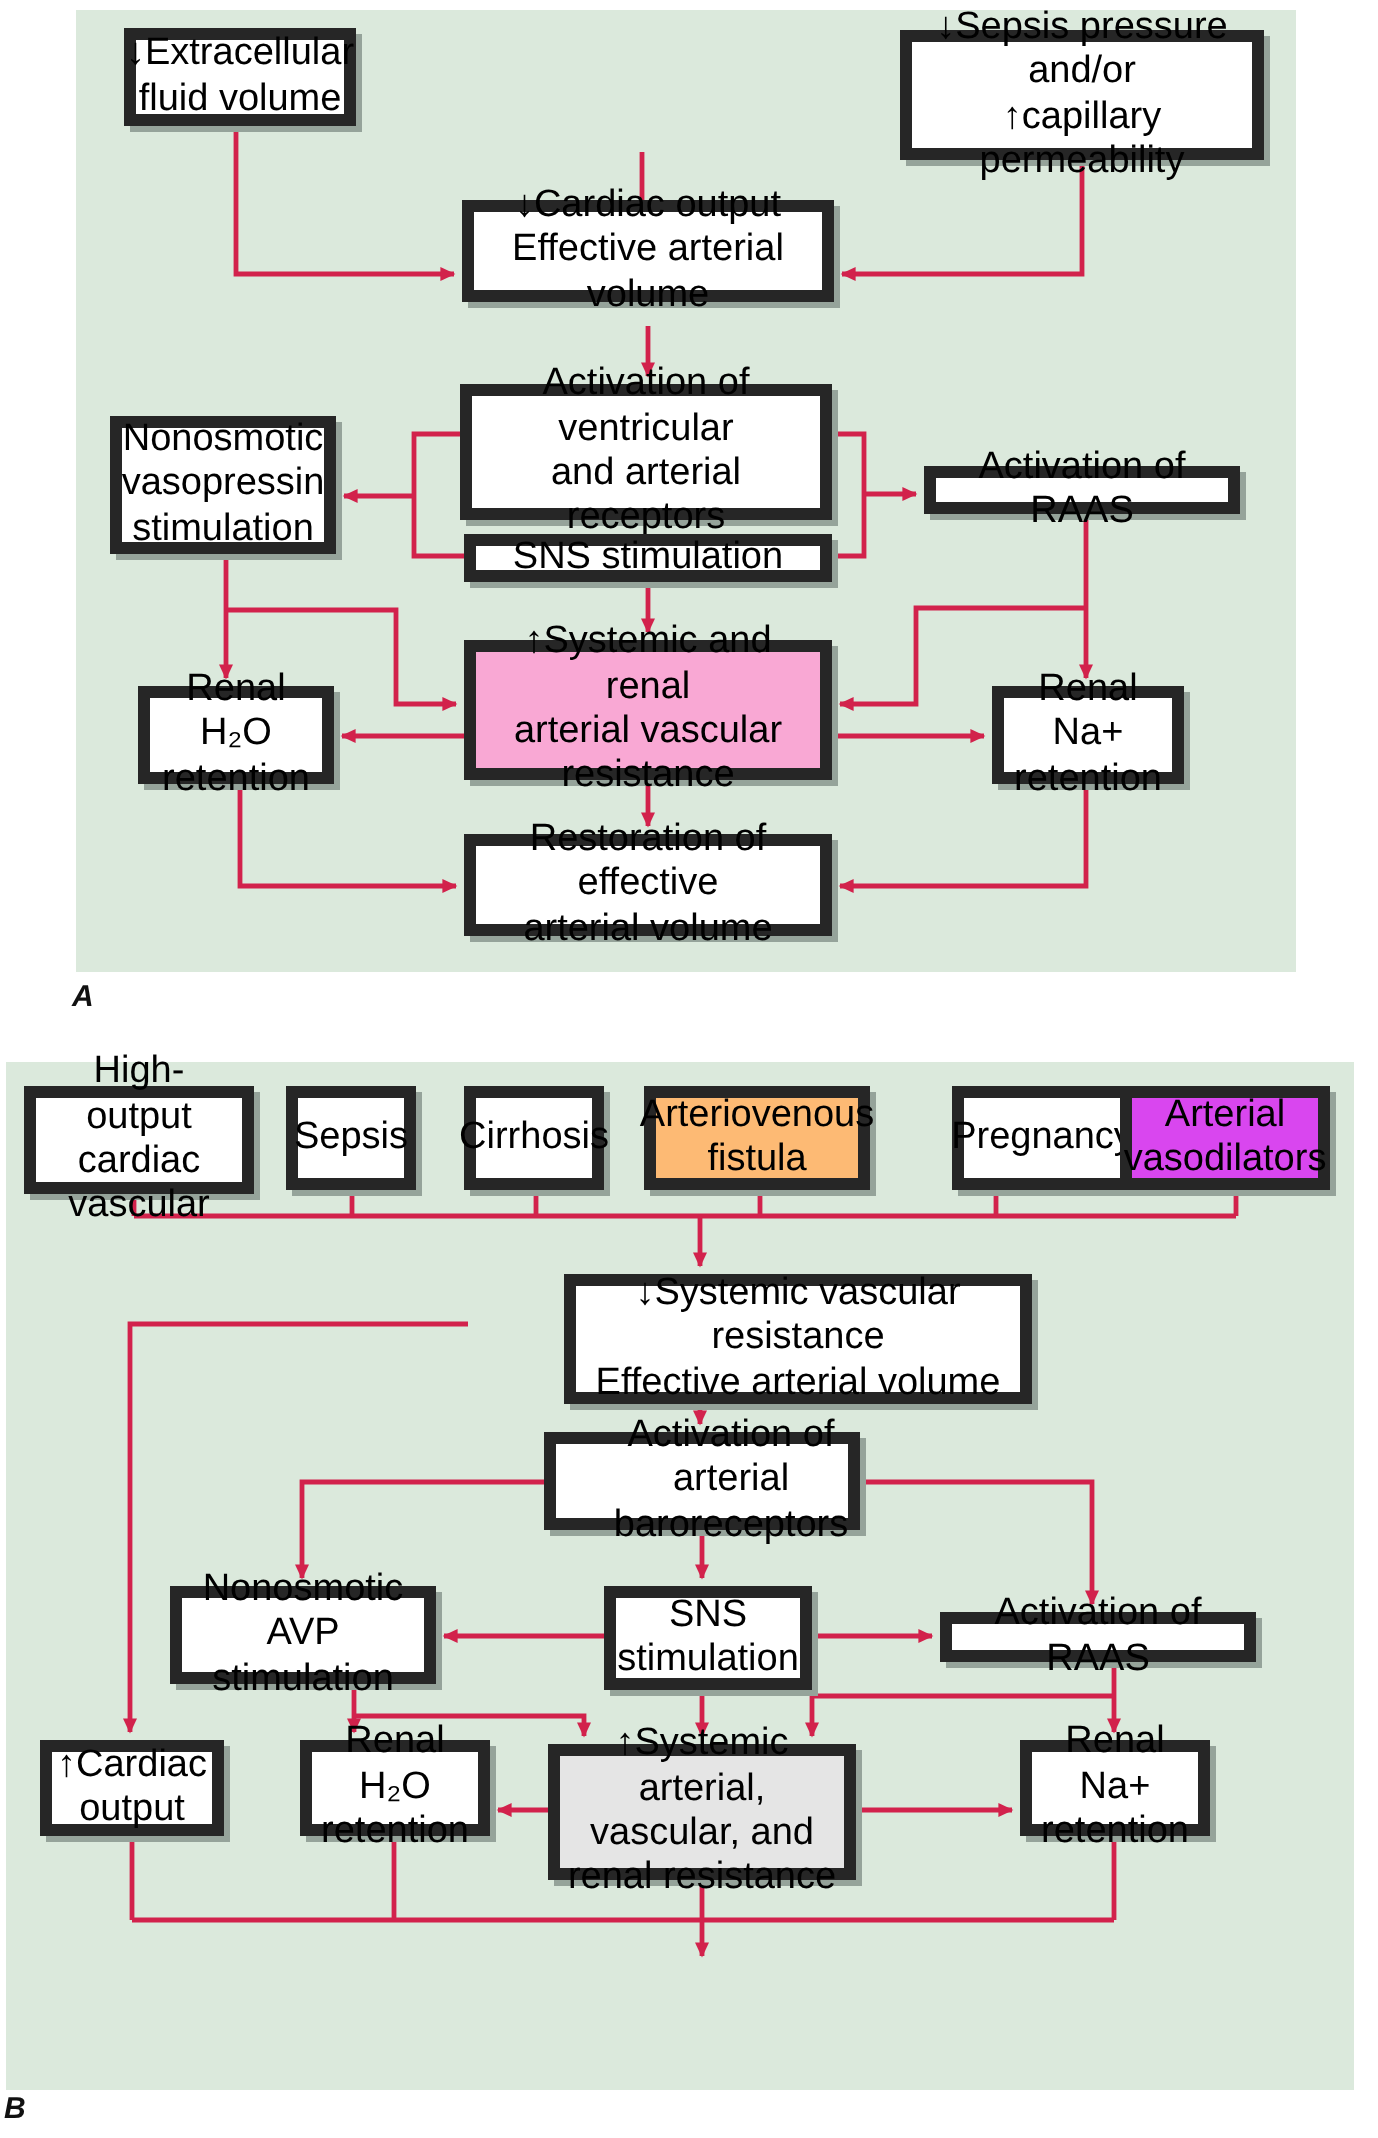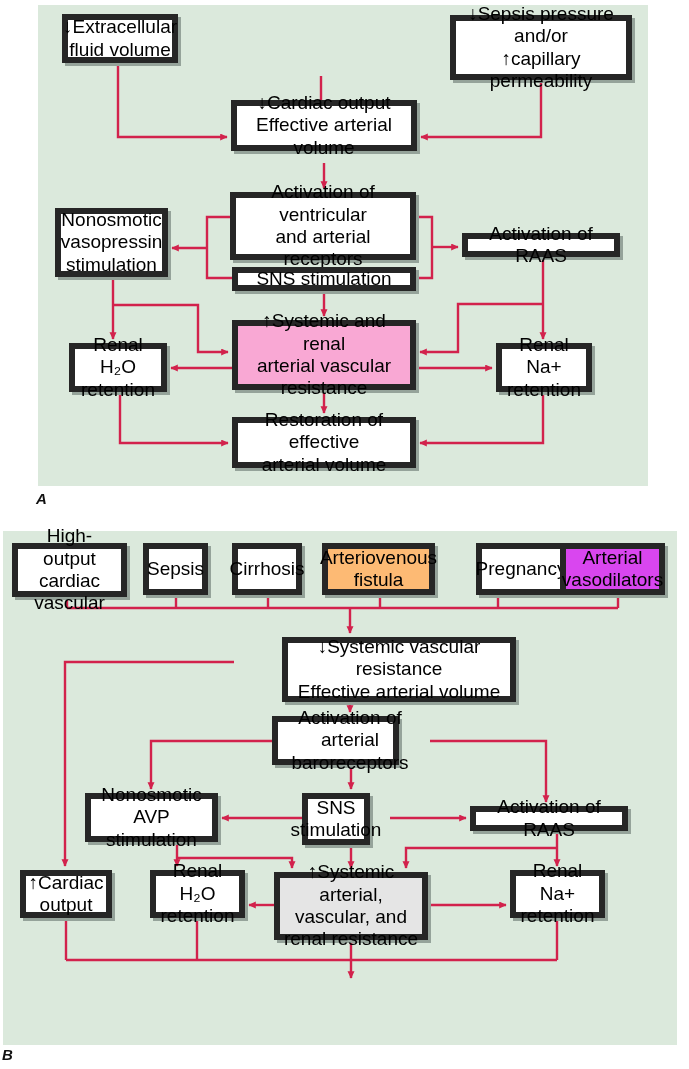--- a/index.html
+++ b/index.html
@@ -116,25 +116,25 @@
 cardiac vascular</div>
     <div class="fbox" style="left: 143px; top: 543px; width: 65px; height: 52px; border-color: rgb(38, 38, 38); background: rgb(255, 255, 255); box-shadow: rgb(149, 163, 154) 3px 3px 0px 0px;">Sepsis</div>
     <div class="fbox" style="left: 232px; top: 543px; width: 70px; height: 52px; border-color: rgb(38, 38, 38); background: rgb(255, 255, 255); box-shadow: rgb(149, 163, 154) 3px 3px 0px 0px;">Cirrhosis</div>
     <div class="fbox" style="left: 322px; top: 543px; width: 113px; height: 52px; border-color: rgb(38, 38, 38); background: #fdba74; box-shadow: rgb(149, 163, 154) 3px 3px 0px 0px;">Arteriovenous
 fistula</div>
     <div class="fbox" style="left: 476px; top: 543px; width: 90px; height: 52px; border-color: rgb(38, 38, 38); background: rgb(255, 255, 255); box-shadow: rgb(149, 163, 154) 3px 3px 0px 0px;">Pregnancy</div>
     <div class="fbox" style="left: 560px; top: 543px; width: 105px; height: 52px; border-color: rgb(38, 38, 38); background: #d946ef; box-shadow: rgb(149, 163, 154) 3px 3px 0px 0px;">Arterial
 vasodilators</div>
     <div class="fbox" style="left: 234px; top: 637px; width: 234px; height: 65px; border-color: rgb(38, 38, 38); background: rgb(255, 255, 255); box-shadow: rgb(149, 163, 154) 3px 3px 0px 0px; margin-left: 48px;">↓Systemic vascular resistance
 Effective arterial volume</div>
-    <div class="fbox" style="left: 272px; top: 716px; width: 127px; height: 49px; border-color: rgb(38, 38, 38); background: rgb(255, 255, 255); box-shadow: rgb(149, 163, 154) 3px 3px 0px 0px; padding-left: 32px;">Activation of arterial
+    <div class="fbox" style="left: 272px; top: 716px; width: 158px; height: 49px; border-color: rgb(38, 38, 38); background: rgb(255, 255, 255); box-shadow: rgb(149, 163, 154) 3px 3px 0px 0px; padding-left: 32px;">Activation of arterial
 baroreceptors</div>
     <div class="fbox" style="left: 85px; top: 793px; width: 133px; height: 49px; border-color: rgb(38, 38, 38); background: rgb(255, 255, 255); box-shadow: rgb(149, 163, 154) 3px 3px 0px 0px;">Nonosmotic
 AVP stimulation</div>
-    <div class="fbox" style="left: 302px; top: 793px; width: 68px; height: 52px; border-color: rgb(38, 38, 38); background: rgb(255, 255, 255); box-shadow: rgb(149, 163, 154) 3px 3px 0px 0px;">SNS
+    <div class="fbox" style="left: 302px; top: 793px; width: 104px; height: 52px; border-color: rgb(38, 38, 38); background: rgb(255, 255, 255); box-shadow: rgb(149, 163, 154) 3px 3px 0px 0px;">SNS
 stimulation</div>
     <div class="fbox" style="left: 470px; top: 806px; width: 158px; height: 25px; border-color: rgb(38, 38, 38); background: rgb(255, 255, 255); box-shadow: rgb(149, 163, 154) 3px 3px 0px 0px;">Activation of RAAS</div>
     <div class="fbox" style="left: 20px; top: 870px; width: 92px; height: 48px; border-color: rgb(38, 38, 38); background: rgb(255, 255, 255); box-shadow: rgb(149, 163, 154) 3px 3px 0px 0px;">↑Cardiac
 output</div>
     <div class="fbox" style="left: 150px; top: 870px; width: 95px; height: 48px; border-color: rgb(38, 38, 38); background: rgb(255, 255, 255); box-shadow: rgb(149, 163, 154) 3px 3px 0px 0px;">Renal H₂O
 retention</div>
     <div class="fbox" style="left: 274px; top: 872px; width: 154px; height: 68px; border-color: rgb(38, 38, 38); background: #e5e5e5; box-shadow: rgb(149, 163, 154) 3px 3px 0px 0px;">↑Systemic arterial,
 vascular, and
 renal resistance</div>
     <div class="fbox" style="left: 510px; top: 870px; width: 95px; height: 48px; border-color: rgb(38, 38, 38); background: rgb(255, 255, 255); box-shadow: rgb(149, 163, 154) 3px 3px 0px 0px;">Renal Na+

